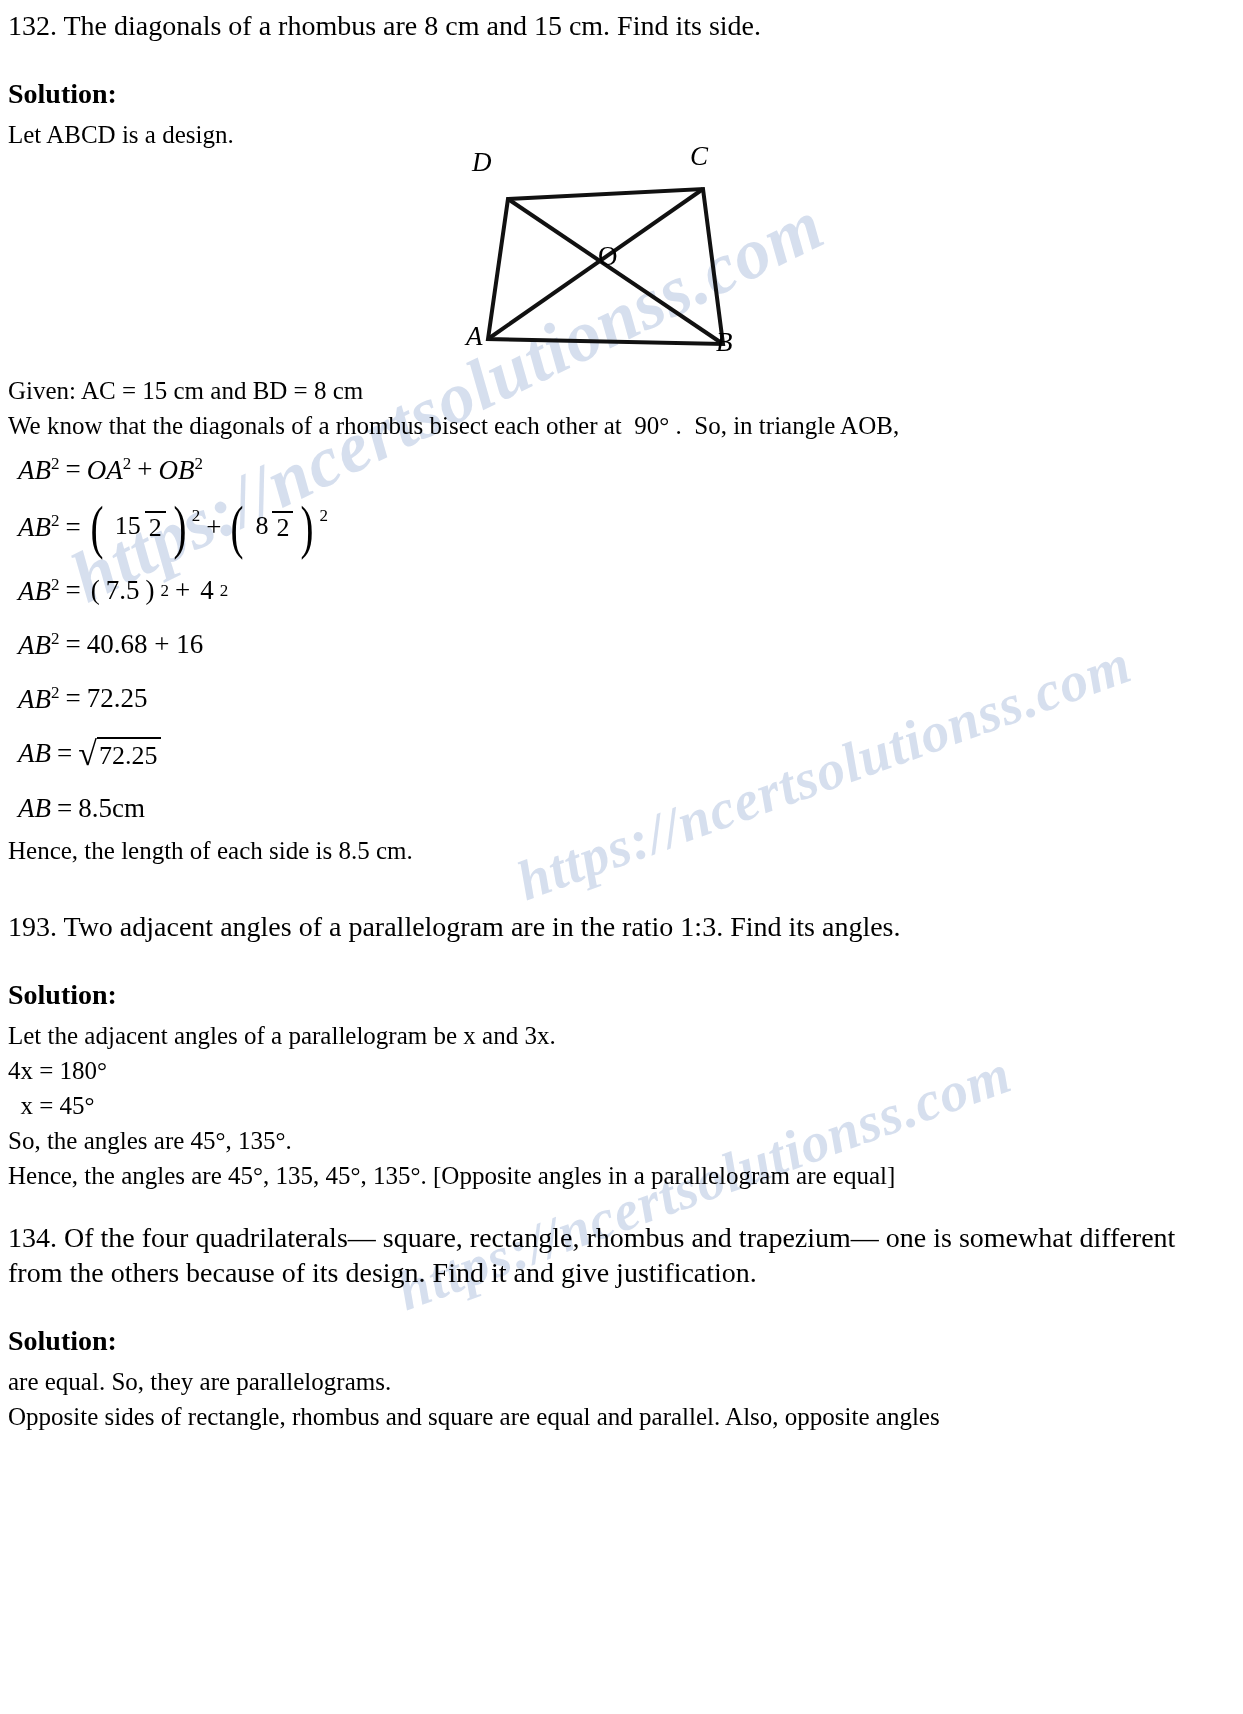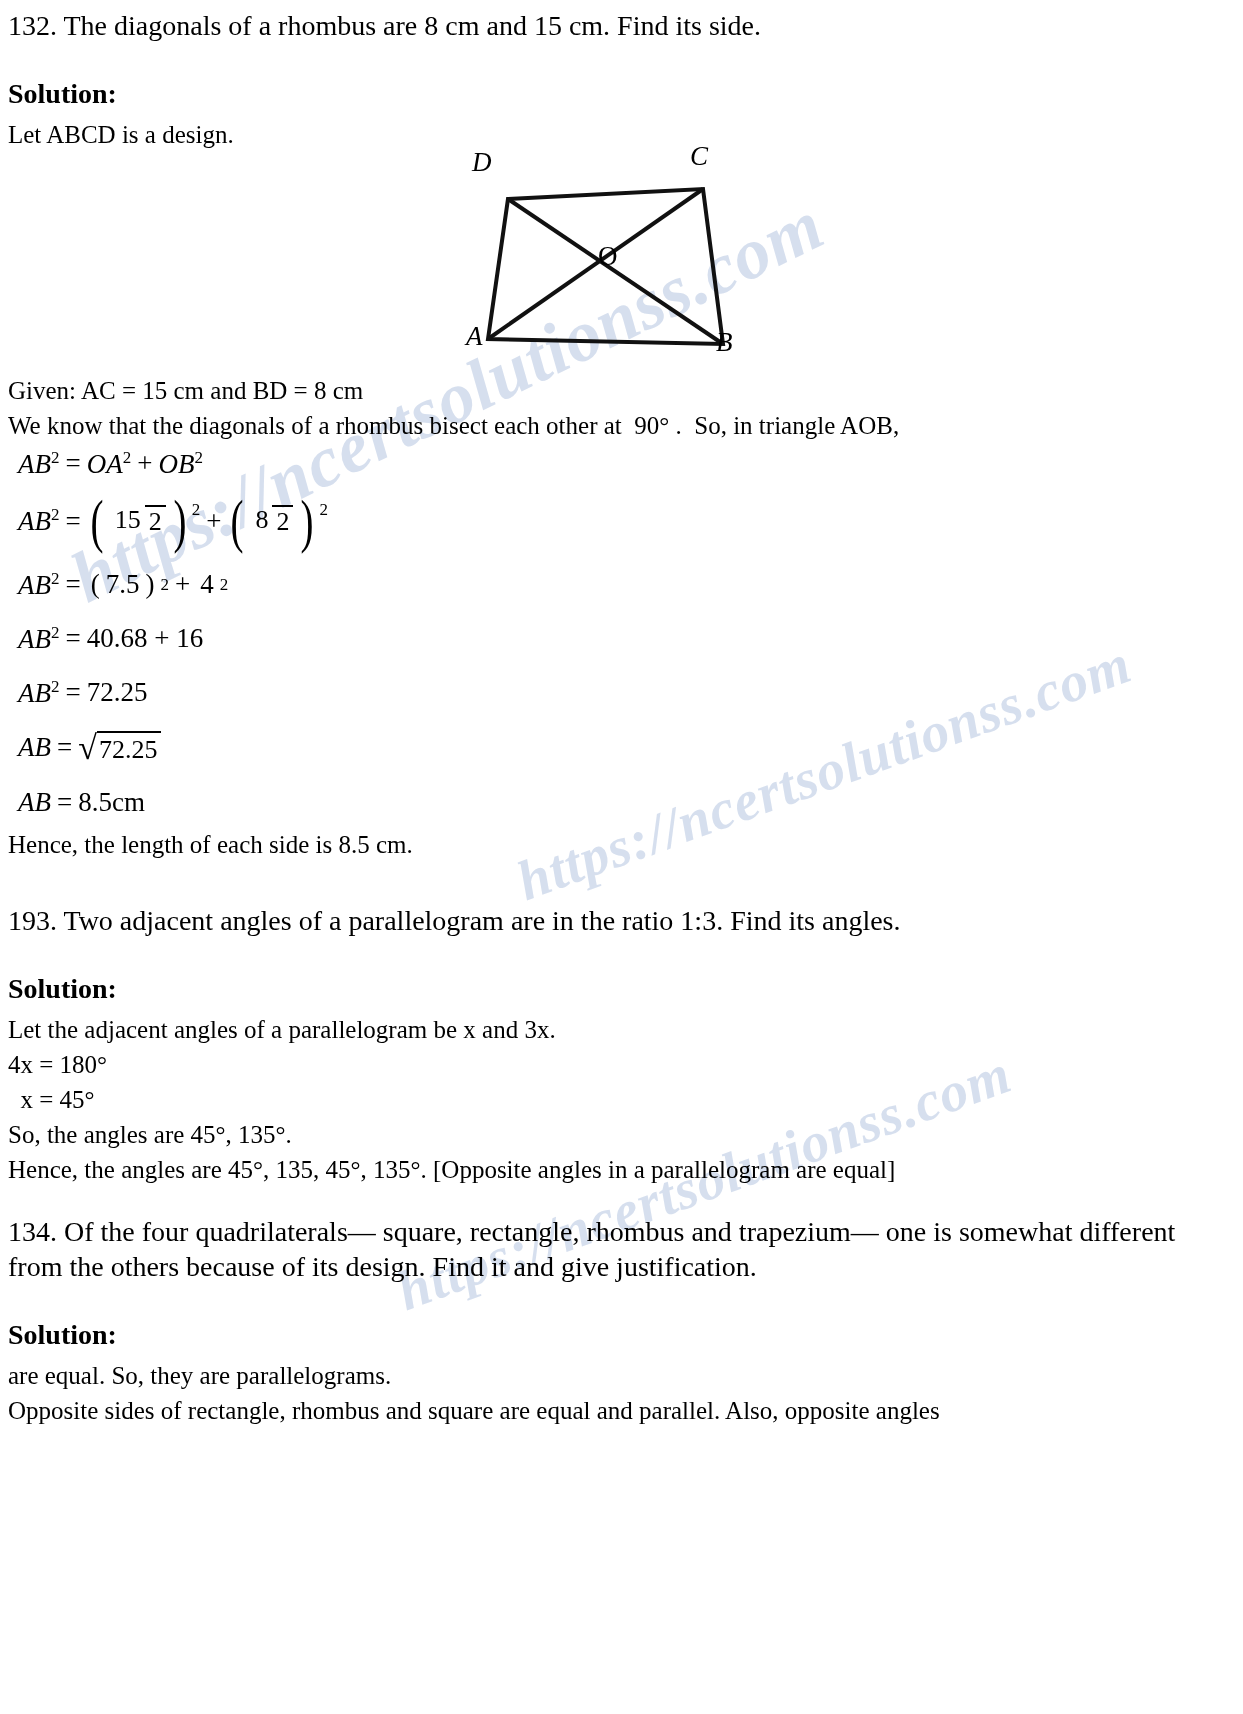--- a/index.html
+++ b/index.html
@@ -58,21 +58,21 @@
     font-style:italic;
     font-size:27px;
     font-weight:500;
   }
 
   
   .math {
     font-family:"Liberation Serif", serif;
     font-style:italic;
     font-size:27px;
-    margin:6px 0 10px 10px;
+    margin:12px 0 10px 10px;
     display:flex;
     align-items:center;
     gap:2px;
   }
   .math .op { font-style:normal; padding:0 4px; }
   .sup {
     font-size:17px;
     vertical-align:super;
     font-style:normal;
   }

